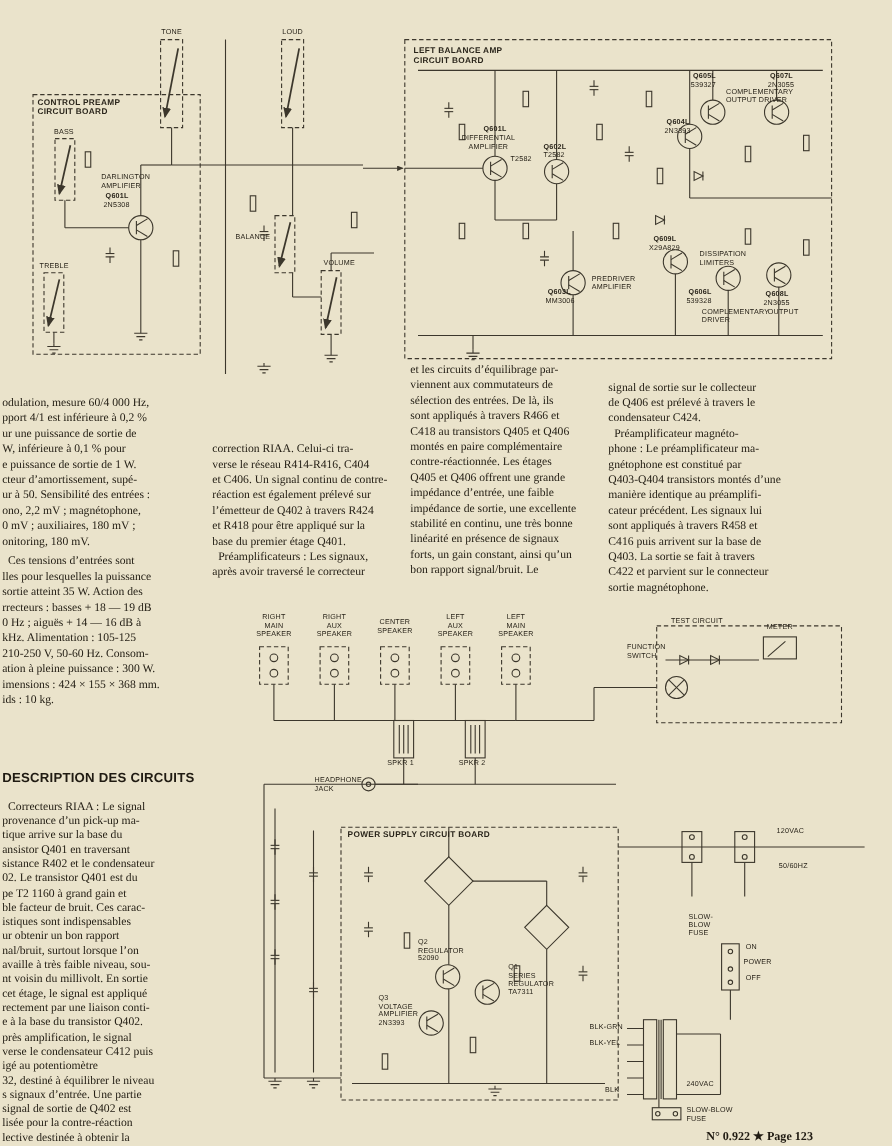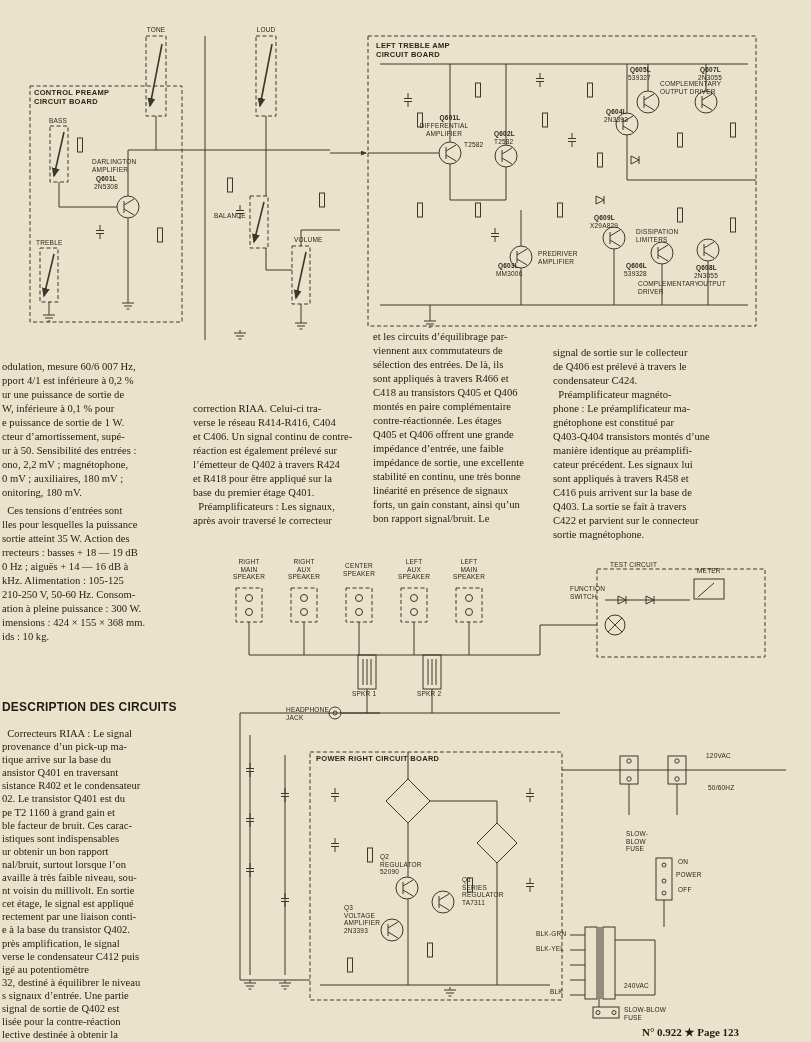--- a/index.html
+++ b/index.html
@@ -321,21 +321,21 @@
 CIRCUIT BOARD</div>
   <div class="slabel" style="left:49px;top:117px">BASS</div>
   <div class="slabel" style="left:36px;top:239px">TREBLE</div>
   <div class="slabel" style="left:214px;top:212px">BALANCE</div>
   <div class="slabel" style="left:294px;top:236px">VOLUME</div>
   <div class="slabel" style="left:92px;top:158px">DARLINGTON
 AMPLIFIER</div>
   <div class="slabel bold" style="left:96px;top:175px">Q601L</div>
   <div class="slabel" style="left:94px;top:183px">2N5308</div>
 
-  <div class="slabel title" style="left:376px;top:42px">LEFT TREBLE AMP
+  <div class="slabel title" style="left:376px;top:42px">LEFT BALANCE AMP
 CIRCUIT BOARD</div>
   <div class="slabel bold center" style="left:430px;top:114px;width:40px">Q601L</div>
   <div class="slabel center" style="left:414px;top:122px;width:60px">DIFFERENTIAL
 AMPLIFIER</div>
   <div class="slabel" style="left:464px;top:141px">T2582</div>
   <div class="slabel bold" style="left:494px;top:130px">Q602L</div>
   <div class="slabel" style="left:494px;top:138px">T2582</div>
   <div class="slabel bold" style="left:498px;top:262px">Q603L</div>
   <div class="slabel" style="left:496px;top:270px">MM3006</div>
   <div class="slabel" style="left:538px;top:250px">PREDRIVER
@@ -375,21 +375,21 @@
 MAIN
 SPEAKER</div>
   <div class="slabel" style="left:610px;top:561px">TEST CIRCUIT</div>
   <div class="slabel" style="left:697px;top:567px">METER</div>
   <div class="slabel" style="left:570px;top:585px">FUNCTION
 SWITCH</div>
   <div class="slabel" style="left:286px;top:706px">HEADPHONE
 JACK</div>
   <div class="slabel" style="left:352px;top:690px">SPKR 1</div>
   <div class="slabel" style="left:417px;top:690px">SPKR 2</div>
-  <div class="slabel title" style="left:316px;top:755px">POWER RIGHT CIRCUIT BOARD</div>
+  <div class="slabel title" style="left:316px;top:755px">POWER SUPPLY CIRCUIT BOARD</div>
   <div class="slabel" style="left:380px;top:853px">Q2
 REGULATOR
 52090</div>
   <div class="slabel" style="left:462px;top:876px">Q1
 SERIES
 REGULATOR
 TA7311</div>
   <div class="slabel" style="left:344px;top:904px">Q3
 VOLTAGE
 AMPLIFIER
@@ -402,21 +402,21 @@
   <div class="slabel" style="left:678px;top:858px">ON</div>
   <div class="slabel" style="left:676px;top:871px">POWER</div>
   <div class="slabel" style="left:678px;top:886px">OFF</div>
   <div class="slabel" style="left:536px;top:930px">BLK-GRN</div>
   <div class="slabel" style="left:536px;top:945px">BLK-YEL</div>
   <div class="slabel" style="left:550px;top:988px">BLK</div>
   <div class="slabel" style="left:624px;top:982px">240VAC</div>
   <div class="slabel" style="left:624px;top:1006px">SLOW-BLOW
 FUSE</div>
 
-  <div class="para" style="left:2px;top:360px;width:174px">odulation, mesure 60/6 007 Hz,
+  <div class="para" style="left:2px;top:360px;width:174px">odulation, mesure 60/4 000 Hz,
 pport 4/1 est inférieure à 0,2 %
 ur une puissance de sortie de
 W, inférieure à 0,1 % pour
 e puissance de sortie de 1 W.
 cteur d’amortissement, supé-
 ur à 50. Sensibilité des entrées :
 ono, 2,2 mV ; magnétophone,
 0 mV ; auxiliaires, 180 mV ;
 onitoring, 180 mV.</div>
   <div class="para" style="left:2px;top:504px;width:174px">  Ces tensions d’entrées sont

